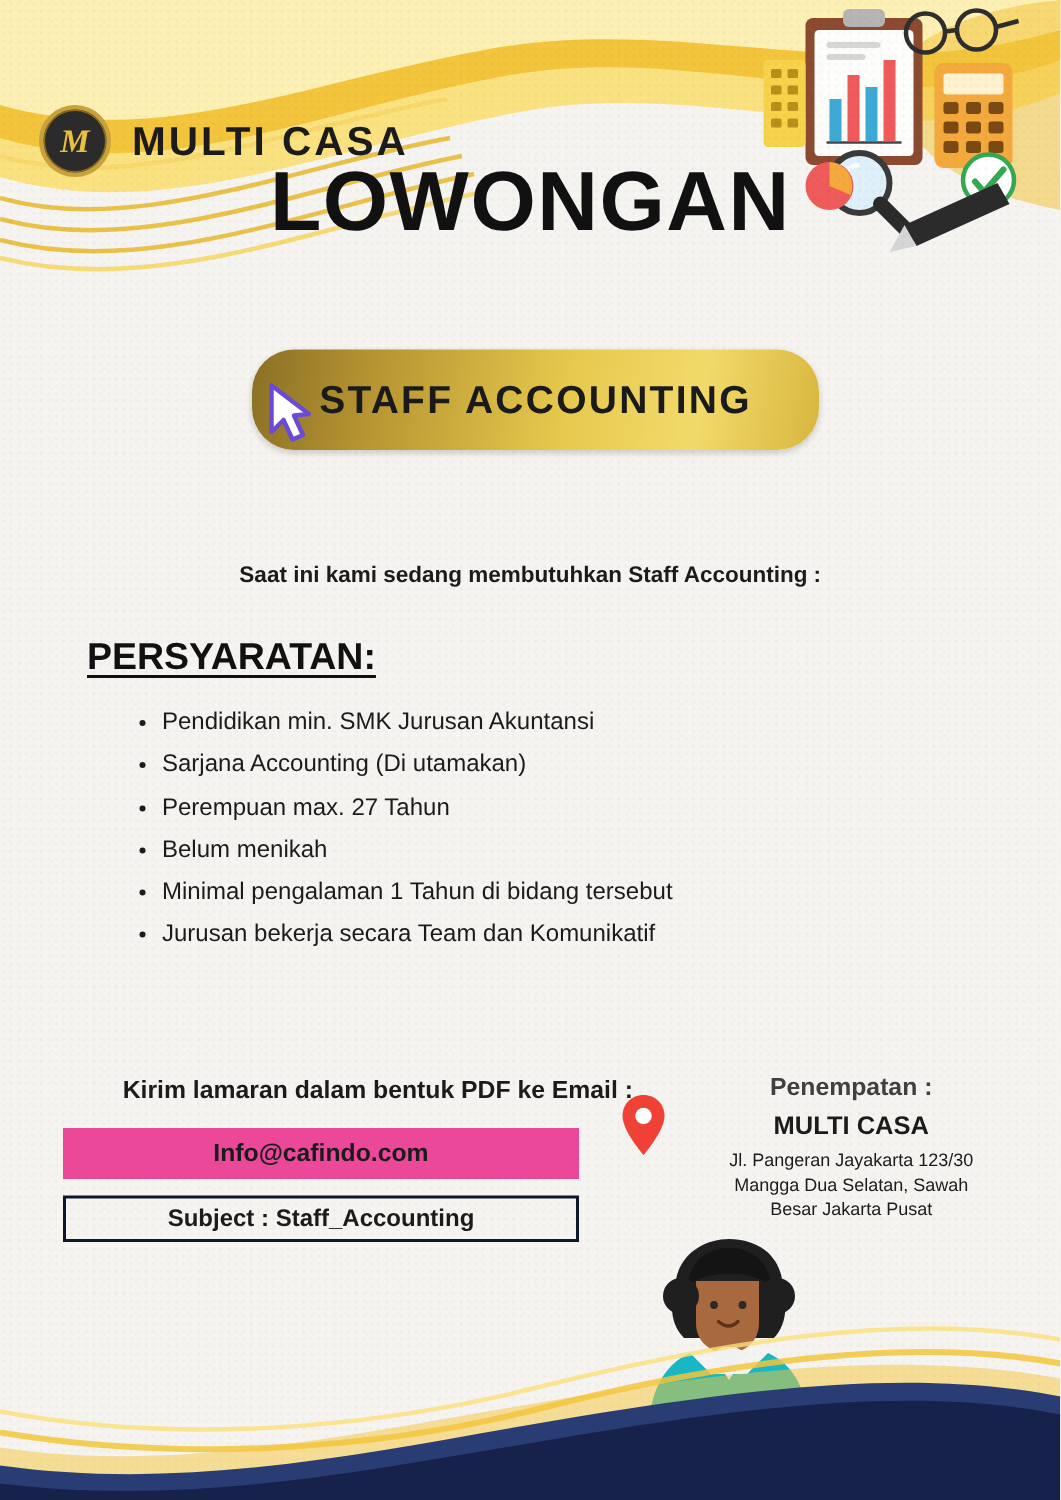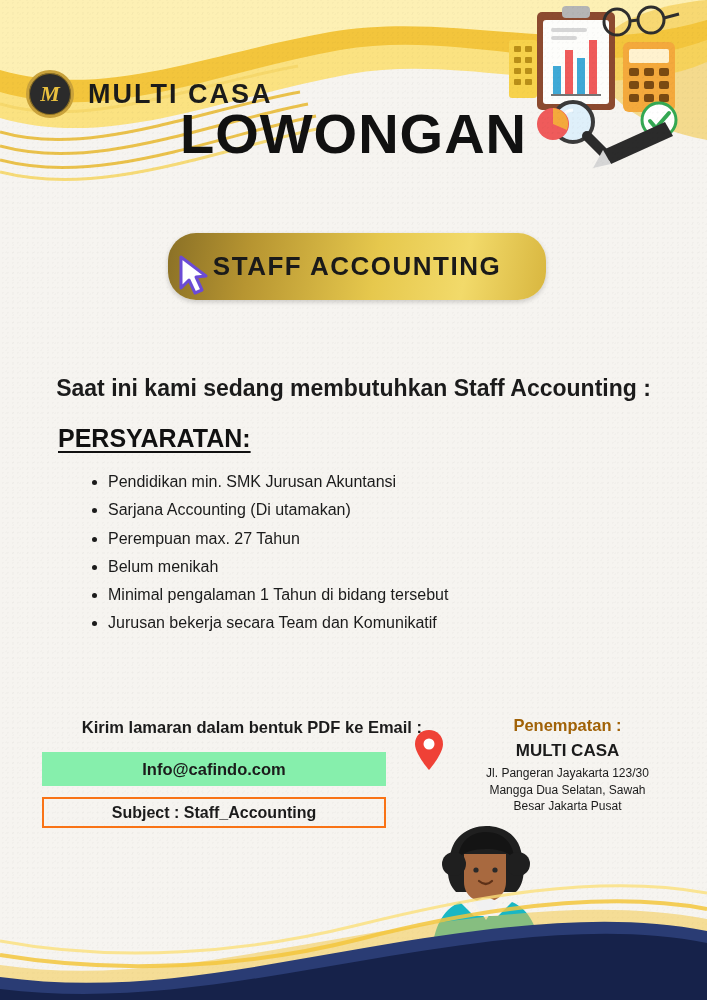--- a/index.html
+++ b/index.html
@@ -120,21 +120,21 @@
     width: 34px;
     height: 42px;
   }
   
   .intro {
     position: absolute;
     top: 375px;
     left: 0;
     width: 707px;
     text-align: center;
-    font-size: 23px;
+    font-size: 15px;
     font-weight: bold;
     color: #1b1b1b;
   }
   .section-head {
     position: absolute;
     top: 424px;
     left: 58px;
     font-size: 25px;
     font-weight: bold;
     color: #111;
@@ -165,37 +165,37 @@
     font-size: 16.5px;
     font-weight: bold;
     color: #1b1b1b;
   }
   .email-box {
     position: absolute;
     top: 752px;
     left: 42px;
     width: 344px;
     height: 34px;
-    background: #86efac;
+    background: #ec4899;
     display: flex;
     align-items: center;
     justify-content: center;
   }
   .email-box span {
     font-size: 16.5px;
     font-weight: bold;
     color: #1b1b1b;
   }
   .subject-box {
     position: absolute;
     top: 797px;
     left: 42px;
     width: 344px;
     height: 31px;
-    border: 2px solid #f97316;
+    border: 2px solid #0f172a;
     background: transparent;
     display: flex;
     align-items: center;
     justify-content: center;
     box-sizing: border-box;
   }
   .subject-box span {
     font-size: 16px;
     font-weight: bold;
     color: #1b1b1b;
@@ -210,21 +210,21 @@
   .placement {
     position: absolute;
     top: 716px;
     left: 440px;
     width: 255px;
     text-align: center;
   }
   .placement .p-title {
     font-size: 16.5px;
     font-weight: bold;
-    color: #a16207;
+    color: #404040;
     margin-bottom: 6px;
   }
   .placement .p-company {
     font-size: 17px;
     font-weight: bold;
     color: #1b1b1b;
     margin-bottom: 4px;
   }
   .placement .p-addr {
     font-size: 12px;

